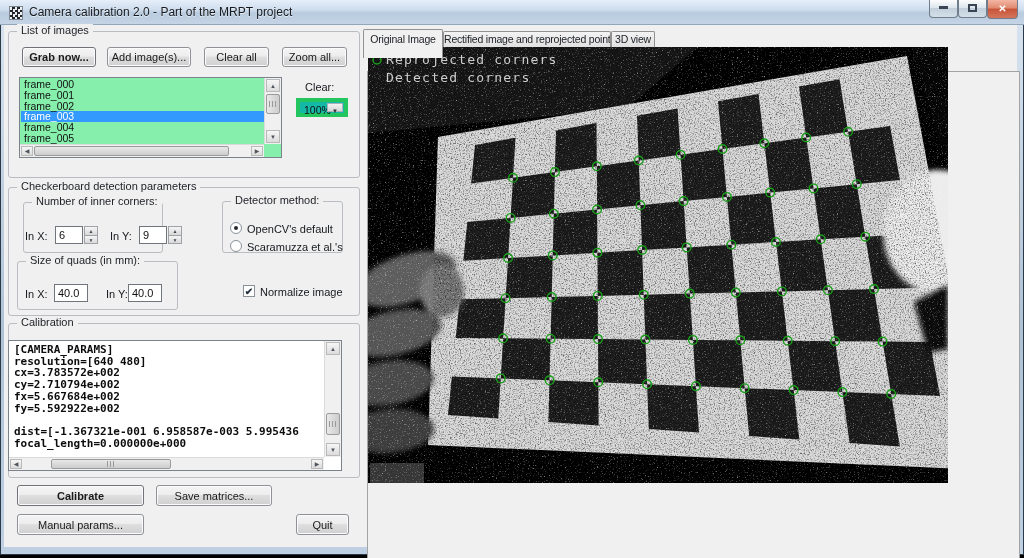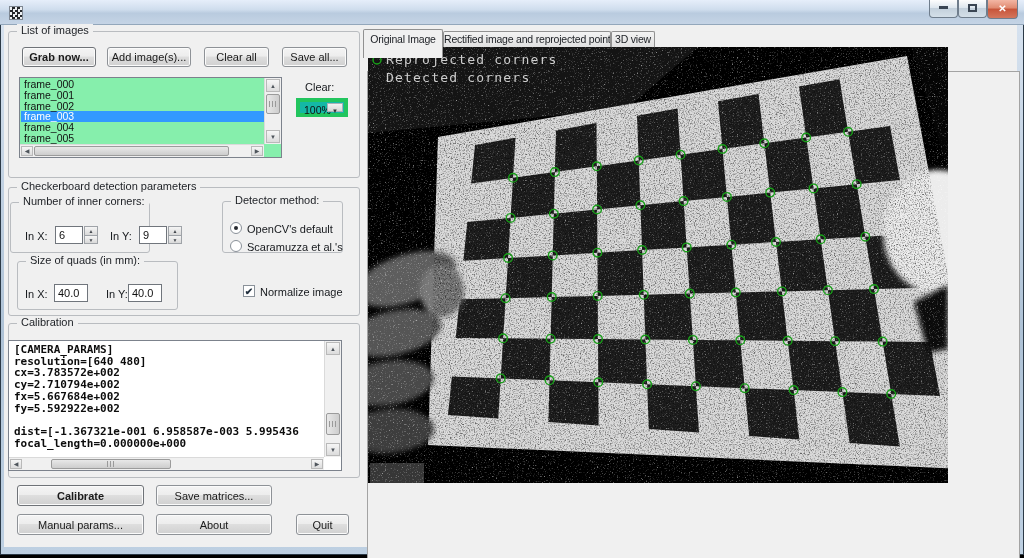--- a/index.html
+++ b/index.html
@@ -71,34 +71,35 @@
               background:#f0f0f0; border:1px solid #a3a3a3; z-index:1; }
   svg text { font-family:"DejaVu Sans Mono", monospace; }
 </style>
 </head>
 <body>
 
 <div class="window">
 
   <div class="titlebar">
     <div class="app-icon"></div>
+    <div class="title-text">Camera calibration 2.0 - Part of the MRPT project</div>
     <div class="winbtn" style="left:929px;width:29px;"><span class="glyph-min"></span></div>
     <div class="winbtn" style="left:958px;width:29px;"><span class="glyph-max"></span></div>
     <div class="winbtn close" style="left:987px;width:31px;height:19px;line-height:17px;"><span>✕</span></div>
   </div>
 
   <div class="content">
 
     <div class="groupbox" style="left:4px;top:6px;width:352px;height:147px;">
       <span class="grouplabel">List of images</span>
     </div>
     <button class="btn bold" style="left:18px;top:22px;width:74px;height:20px;">Grab now...</button>
     <button class="btn" style="left:103px;top:22px;width:84px;height:20px;">Add image(s)...</button>
     <button class="btn" style="left:200px;top:22px;width:65px;height:20px;text-align:center;">Clear all</button>
-    <button class="btn" style="left:278px;top:22px;width:65px;height:20px;">Save all...</button>
+    <button class="btn" style="left:278px;top:22px;width:65px;height:20px;">Zoom all...</button>
 
     <div class="listbox" style="left:15px;top:52px;width:263px;height:81px;">
       <div class="list-rows">
           <div class="list-row">frame_000</div>
           <div class="list-row">frame_001</div>
           <div class="list-row">frame_002</div>
           <div class="list-row sel">frame_003</div>
           <div class="list-row">frame_004</div>
           <div class="list-row">frame_005</div>
           <div class="list-row">frame_006</div>
@@ -120,21 +121,21 @@
     <div class="label" style="left:301px;top:56px;">Clear:</div>
     <div class="combo" style="left:292px;top:73px;width:52px;height:19px;">
       <span class="val">100%</span>
       <span class="drop">▼</span>
     </div>
 
     <div class="groupbox" style="left:4px;top:162px;width:352px;height:129px;">
       <span class="grouplabel">Checkerboard detection parameters</span>
     </div>
 
-    <div class="groupbox" style="left:6px;top:177px;width:140px;height:51px;">
+    <div class="groupbox" style="left:19px;top:177px;width:140px;height:51px;">
       <span class="grouplabel">Number of inner corners:</span>
     </div>
     <div class="label" style="left:21px;top:205px;">In X:</div>
     <div class="input" style="left:51px;top:201px;width:28px;height:18px;">6</div>
     <div class="spin" style="left:80px;top:201px;">
         <div>▲</div>
         <div>▼</div>
       </div>
     <div class="label" style="left:106px;top:205px;">In Y:</div>
     <div class="input" style="left:135px;top:201px;width:28px;height:18px;">9</div>
@@ -189,21 +190,20 @@
         <div class="sb-thumb h" style="left:42px;top:1px;width:120px;height:10px;">
             <span class="grip" style="transform:translate(-50%,-50%);"></span>
           </div>
         <div class="sb-btn" style="right:1px;top:1px;width:12px;height:10px;line-height:9px;">▶</div>
       </div>
     </div>
 
     <button class="btn bold" style="left:13px;top:460px;width:127px;height:21px;">Calibrate</button>
     <button class="btn" style="left:152px;top:460px;width:116px;height:21px;">Save matrices...</button>
     <button class="btn" style="left:13px;top:489px;width:127px;height:21px;">Manual params...</button>
-    <button class="btn" style="left:152px;top:489px;width:116px;height:21px;">About</button>
     <button class="btn" style="left:292px;top:489px;width:53px;height:21px;">Quit</button>
 
     <div class="tabpanel"></div>
     <div class="tab active" style="left:359px;top:4px;width:80px;height:29px;line-height:18px;">Original Image</div>
     <div class="tab" style="left:439px;top:6px;width:168px;height:16px;line-height:15px;z-index:2;">Rectified image and reprojected points</div>
     <div class="tab" style="left:607px;top:6px;width:44px;height:16px;line-height:15px;z-index:2;">3D view</div>
 
     <svg id="photo" style="position:absolute;left:364px;top:22px;z-index:2;" width="580" height="436" viewBox="0 0 580 436">
       <defs>
         <filter id="salt" x="0%" y="0%" width="100%" height="100%">

